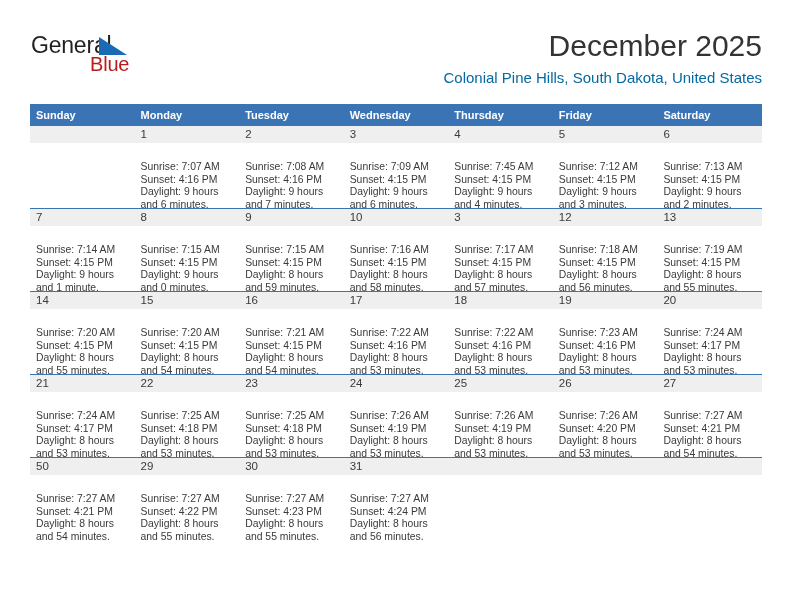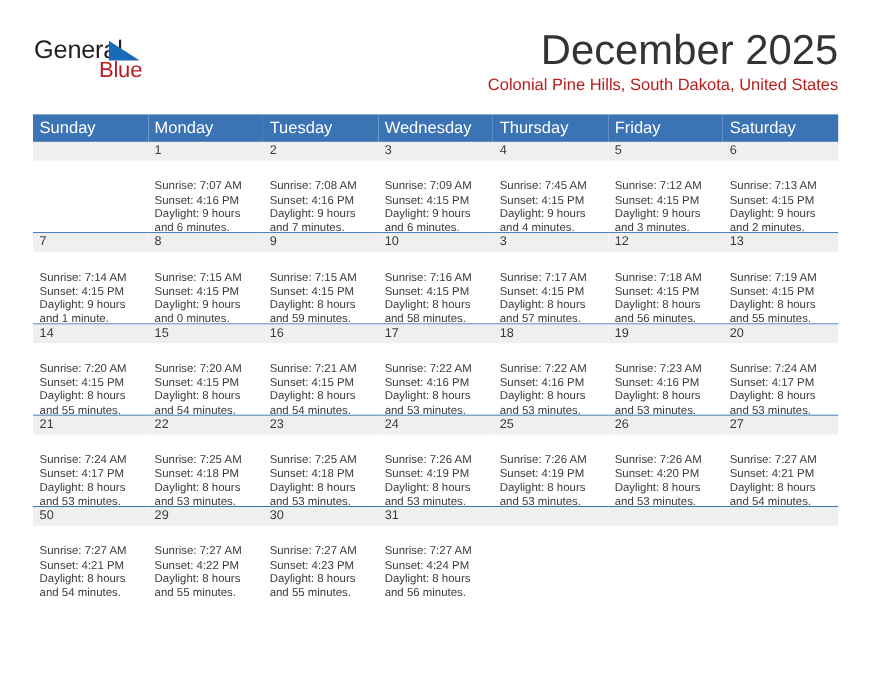--- a/index.html
+++ b/index.html
@@ -63,49 +63,49 @@
     letter-spacing: -0.2px;
     font-family: "Liberation Sans", sans-serif;
   }
   .title-block {
     position: absolute;
     right: 30px;
     top: 28px;
     text-align: right;
   }
   .cal-title {
-    font-size: 38px;
+    font-size: 30px;
     color: #333333;
     line-height: 36px;
     white-space: nowrap;
   }
   .cal-subtitle {
     font-size: 15px;
-    color: #b91c1c;
+    color: #0369a1;
     line-height: 22px;
     margin-top: 3px;
     white-space: nowrap;
   }
 
   
   .calendar {
     position: absolute;
     left: 30px;
     top: 104px;
     width: 732px;
     border-collapse: collapse;
     table-layout: fixed;
   }
   .calendar col { width: 104.57px; }
 
   .dow-row th {
     background: #3b74b4;
     color: #ffffff;
-    font-size: 15px;
-    font-weight: normal;
+    font-size: 11px;
+    font-weight: bold;
     text-align: left;
     padding: 4px 0 4px 6px;
     height: 14px;
     vertical-align: middle;
     border: none;
   }
 
   .week-row > td {
     padding: 0;
     vertical-align: top;

